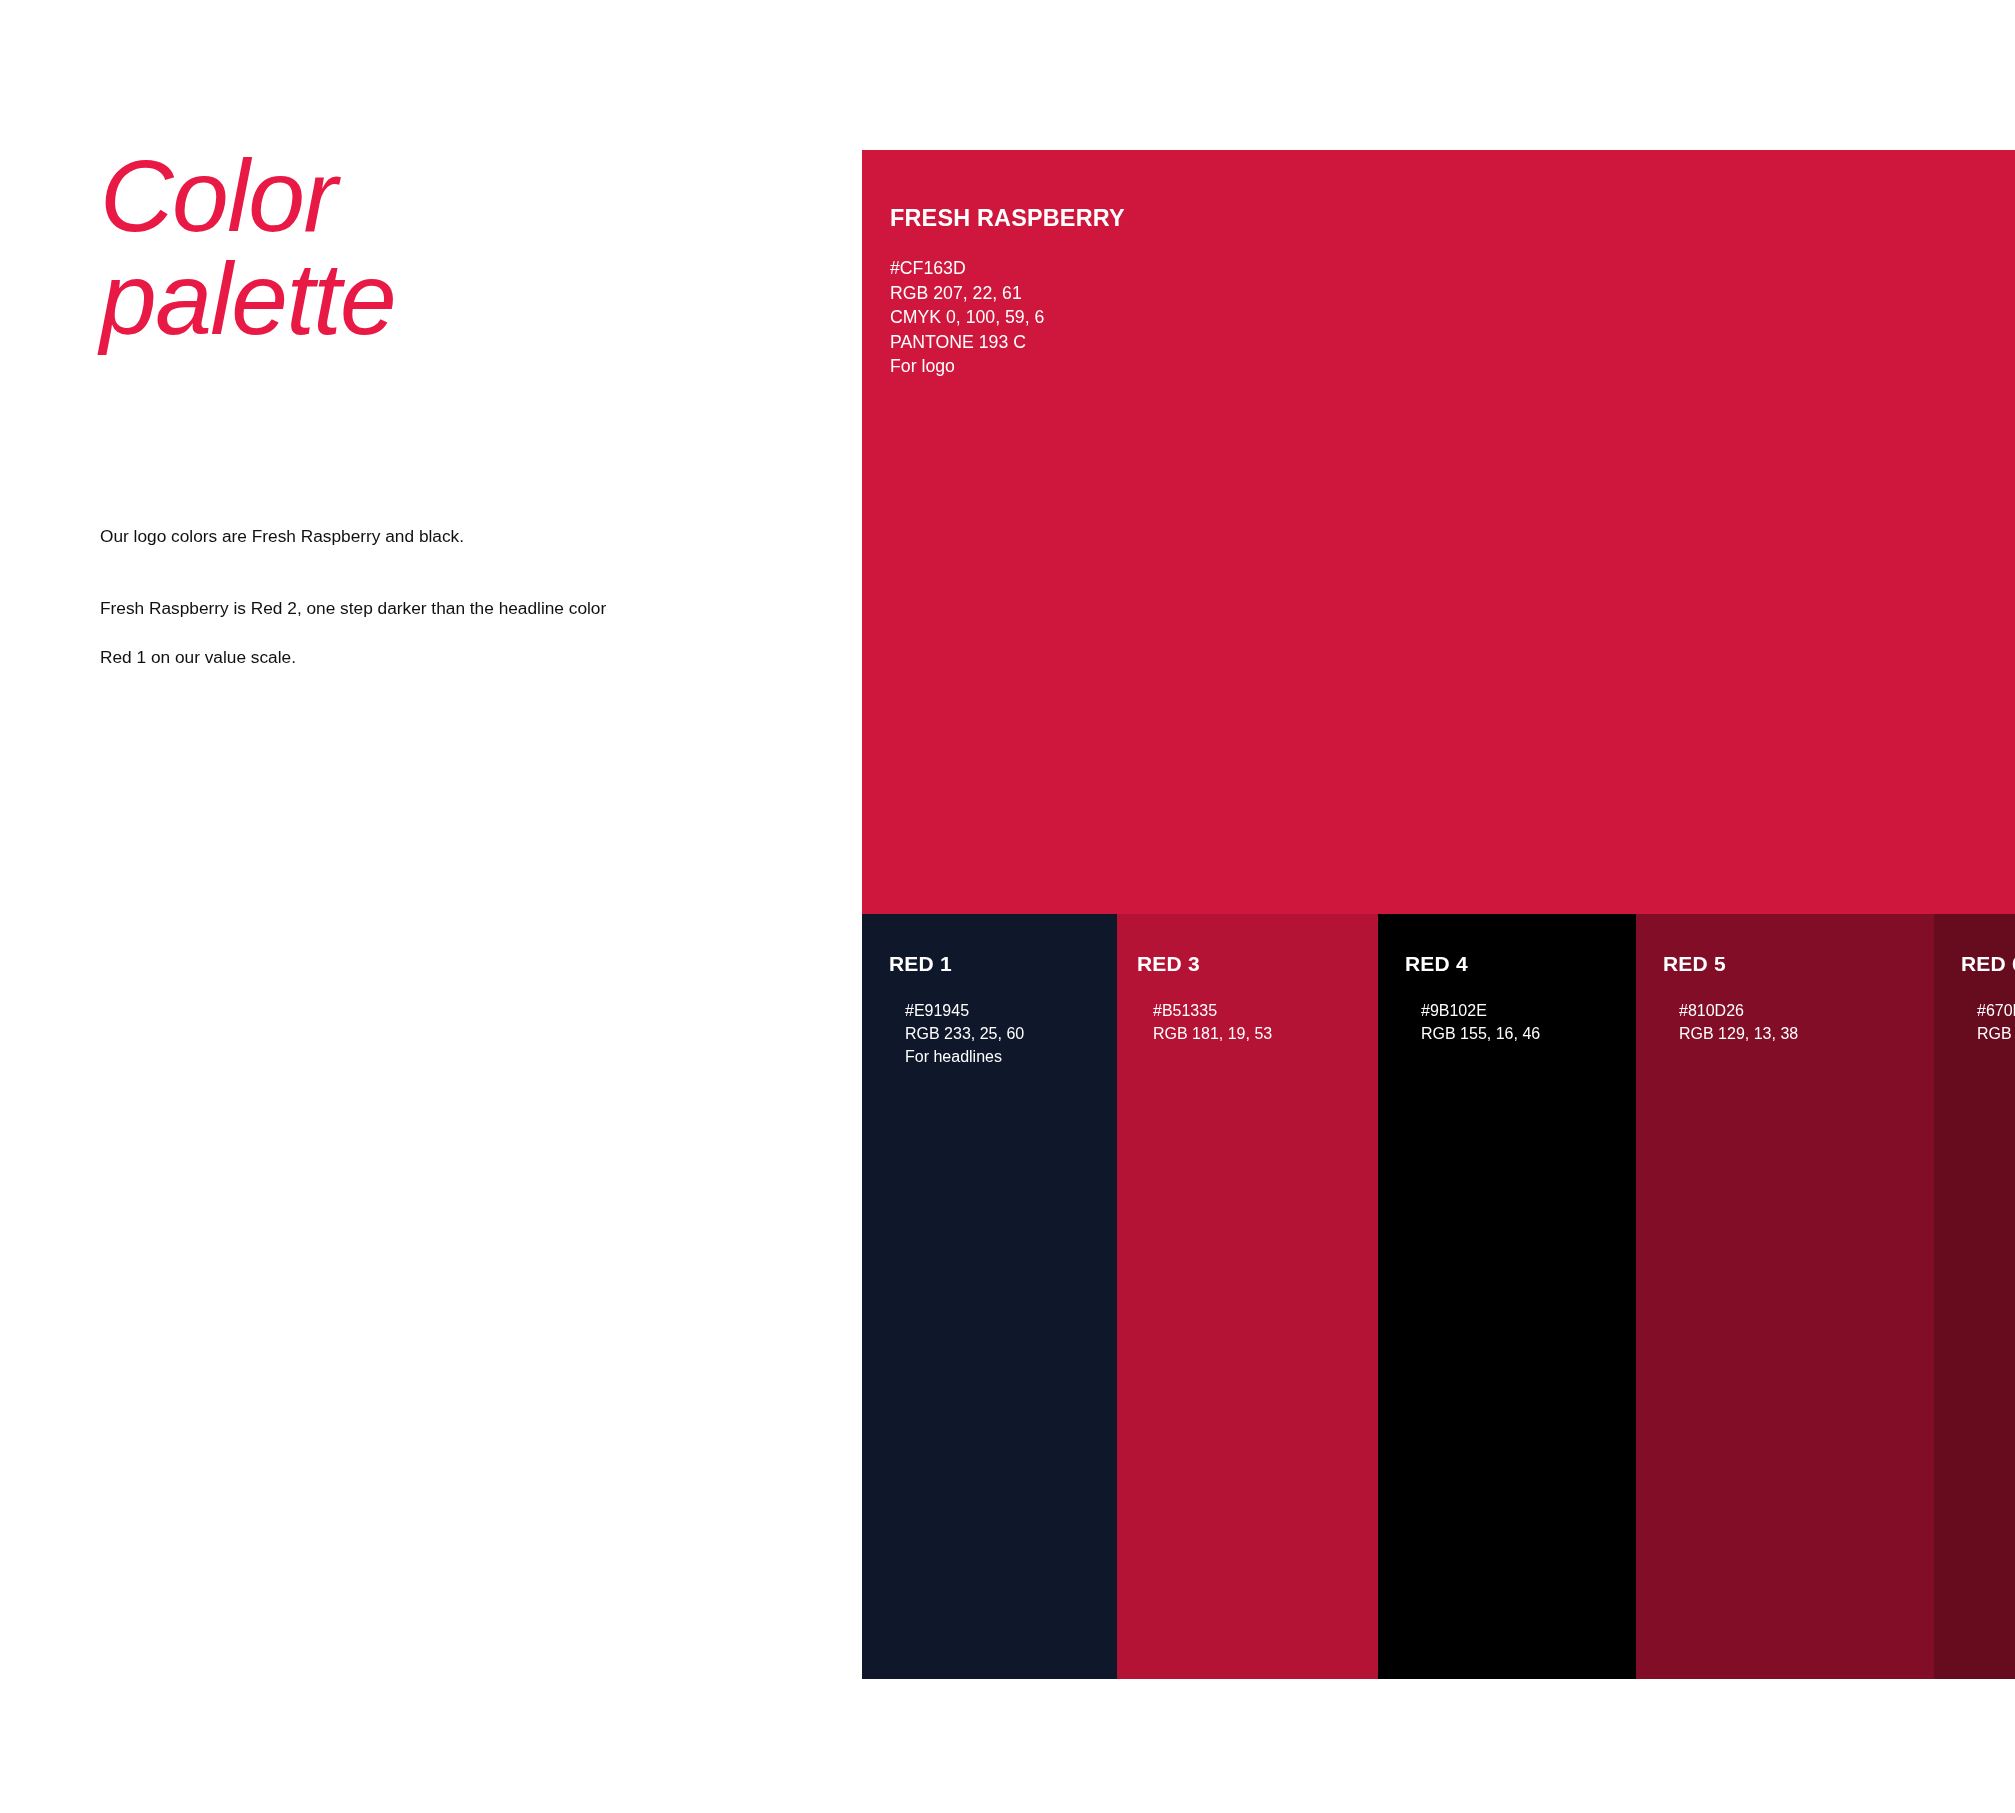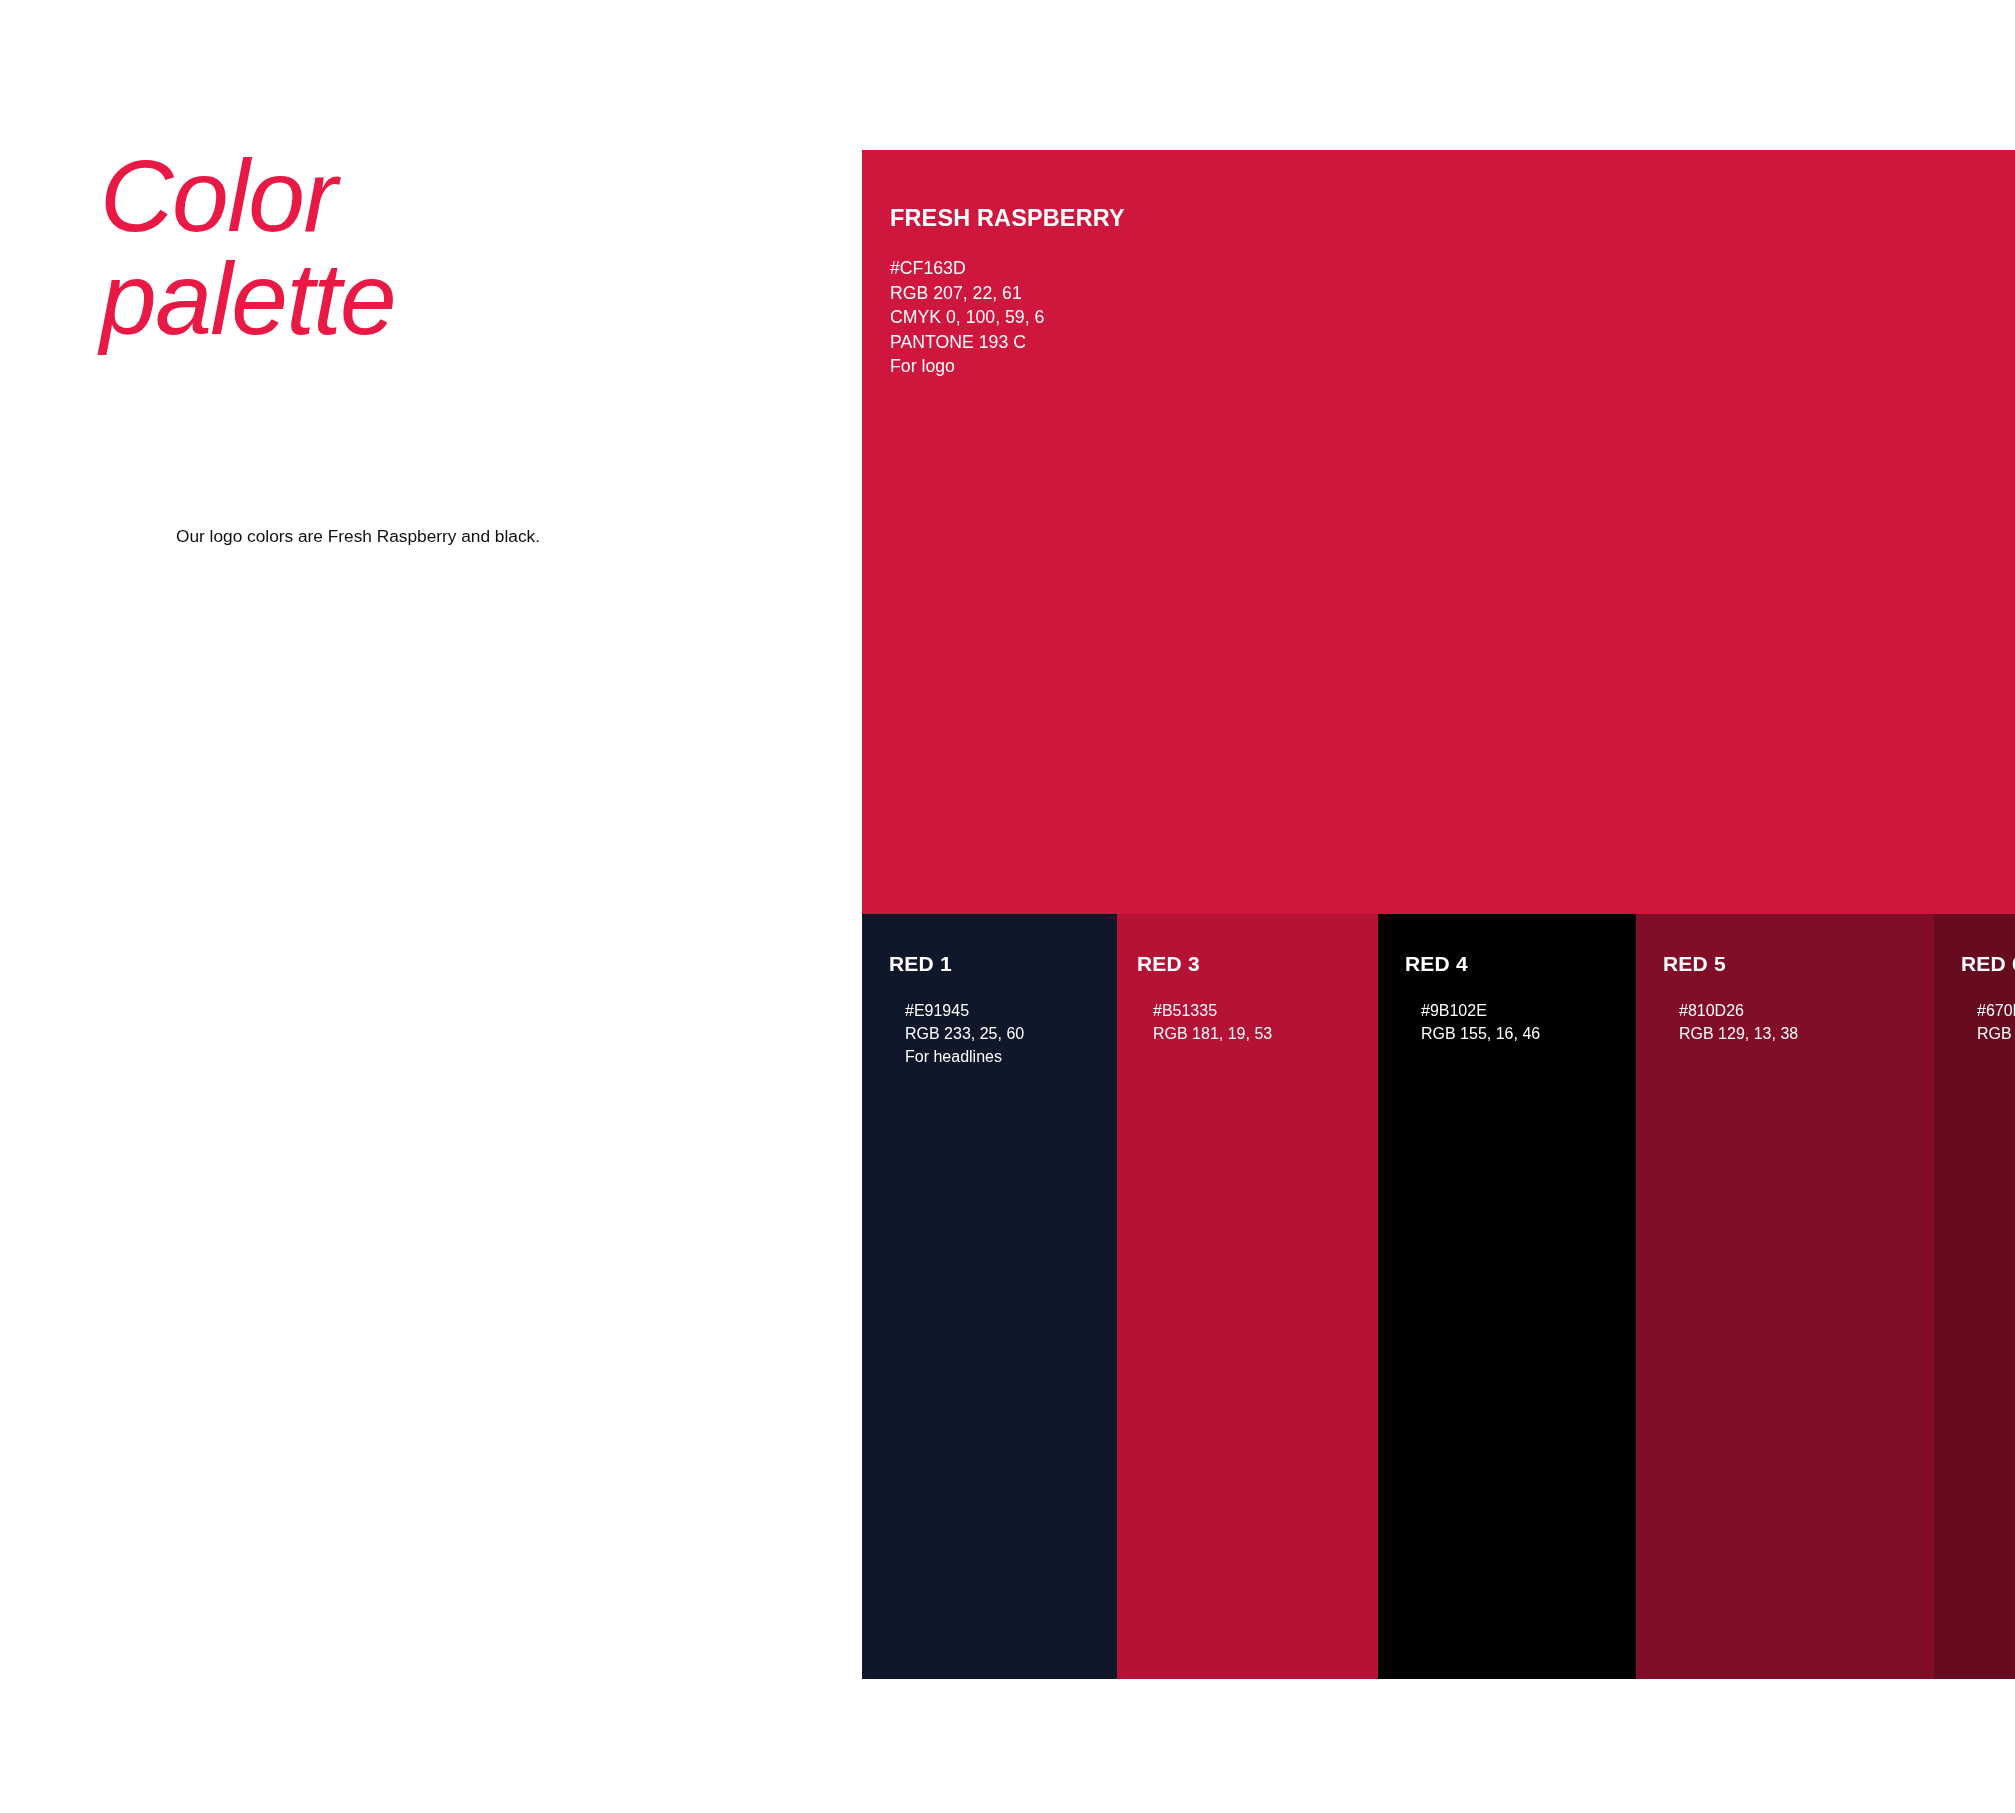--- a/index.html
+++ b/index.html
@@ -31,21 +31,20 @@
     margin: 0;
     white-space: pre-line;
   }
   .intro-paragraph {
     color: #111111;
     font-size: 17.3px;
     line-height: 49px;
     font-weight: 400;
     margin: 0;
     width: 516px;
-    text-align: center;
   }
   #intro-paragraph-1 { margin-top: 161px; }
   #intro-paragraph-2 { margin-top: 22.6px; }
 
   
   #panel-row {
     position: absolute;
     left: 862px;
     top: 150px;
     width: 2362px;
@@ -119,20 +118,21 @@
   .swatch.dark .swatch-title,
   .swatch.dark .swatch-spec-list li { color: #ffffff; }
 </style>
 </head>
 <body style="background: rgb(255, 255, 255);">
 
 <div id="left-column">
   <h1 id="page-title" style="color: rgb(233, 25, 69); font-style: italic;">Color
 palette</h1>
   <p id="intro-paragraph-1" class="intro-paragraph">Our logo colors are Fresh Raspberry and black.</p>
+  <p id="intro-paragraph-2" class="intro-paragraph">Fresh Raspberry is Red 2, one step darker than the headline color Red 1 on our value scale.</p>
 </div>
 
 <div id="panel-row">
 
   <div id="panel-fresh-raspberry" class="big-panel" style="background: rgb(207, 22, 61); color: rgb(255, 255, 255);">
     <div class="panel-title">FRESH RASPBERRY</div>
     <ul class="panel-spec-list">
       <li>#CF163D</li>
       <li>RGB 207, 22, 61</li>
       <li>CMYK 0, 100, 59, 6</li>

